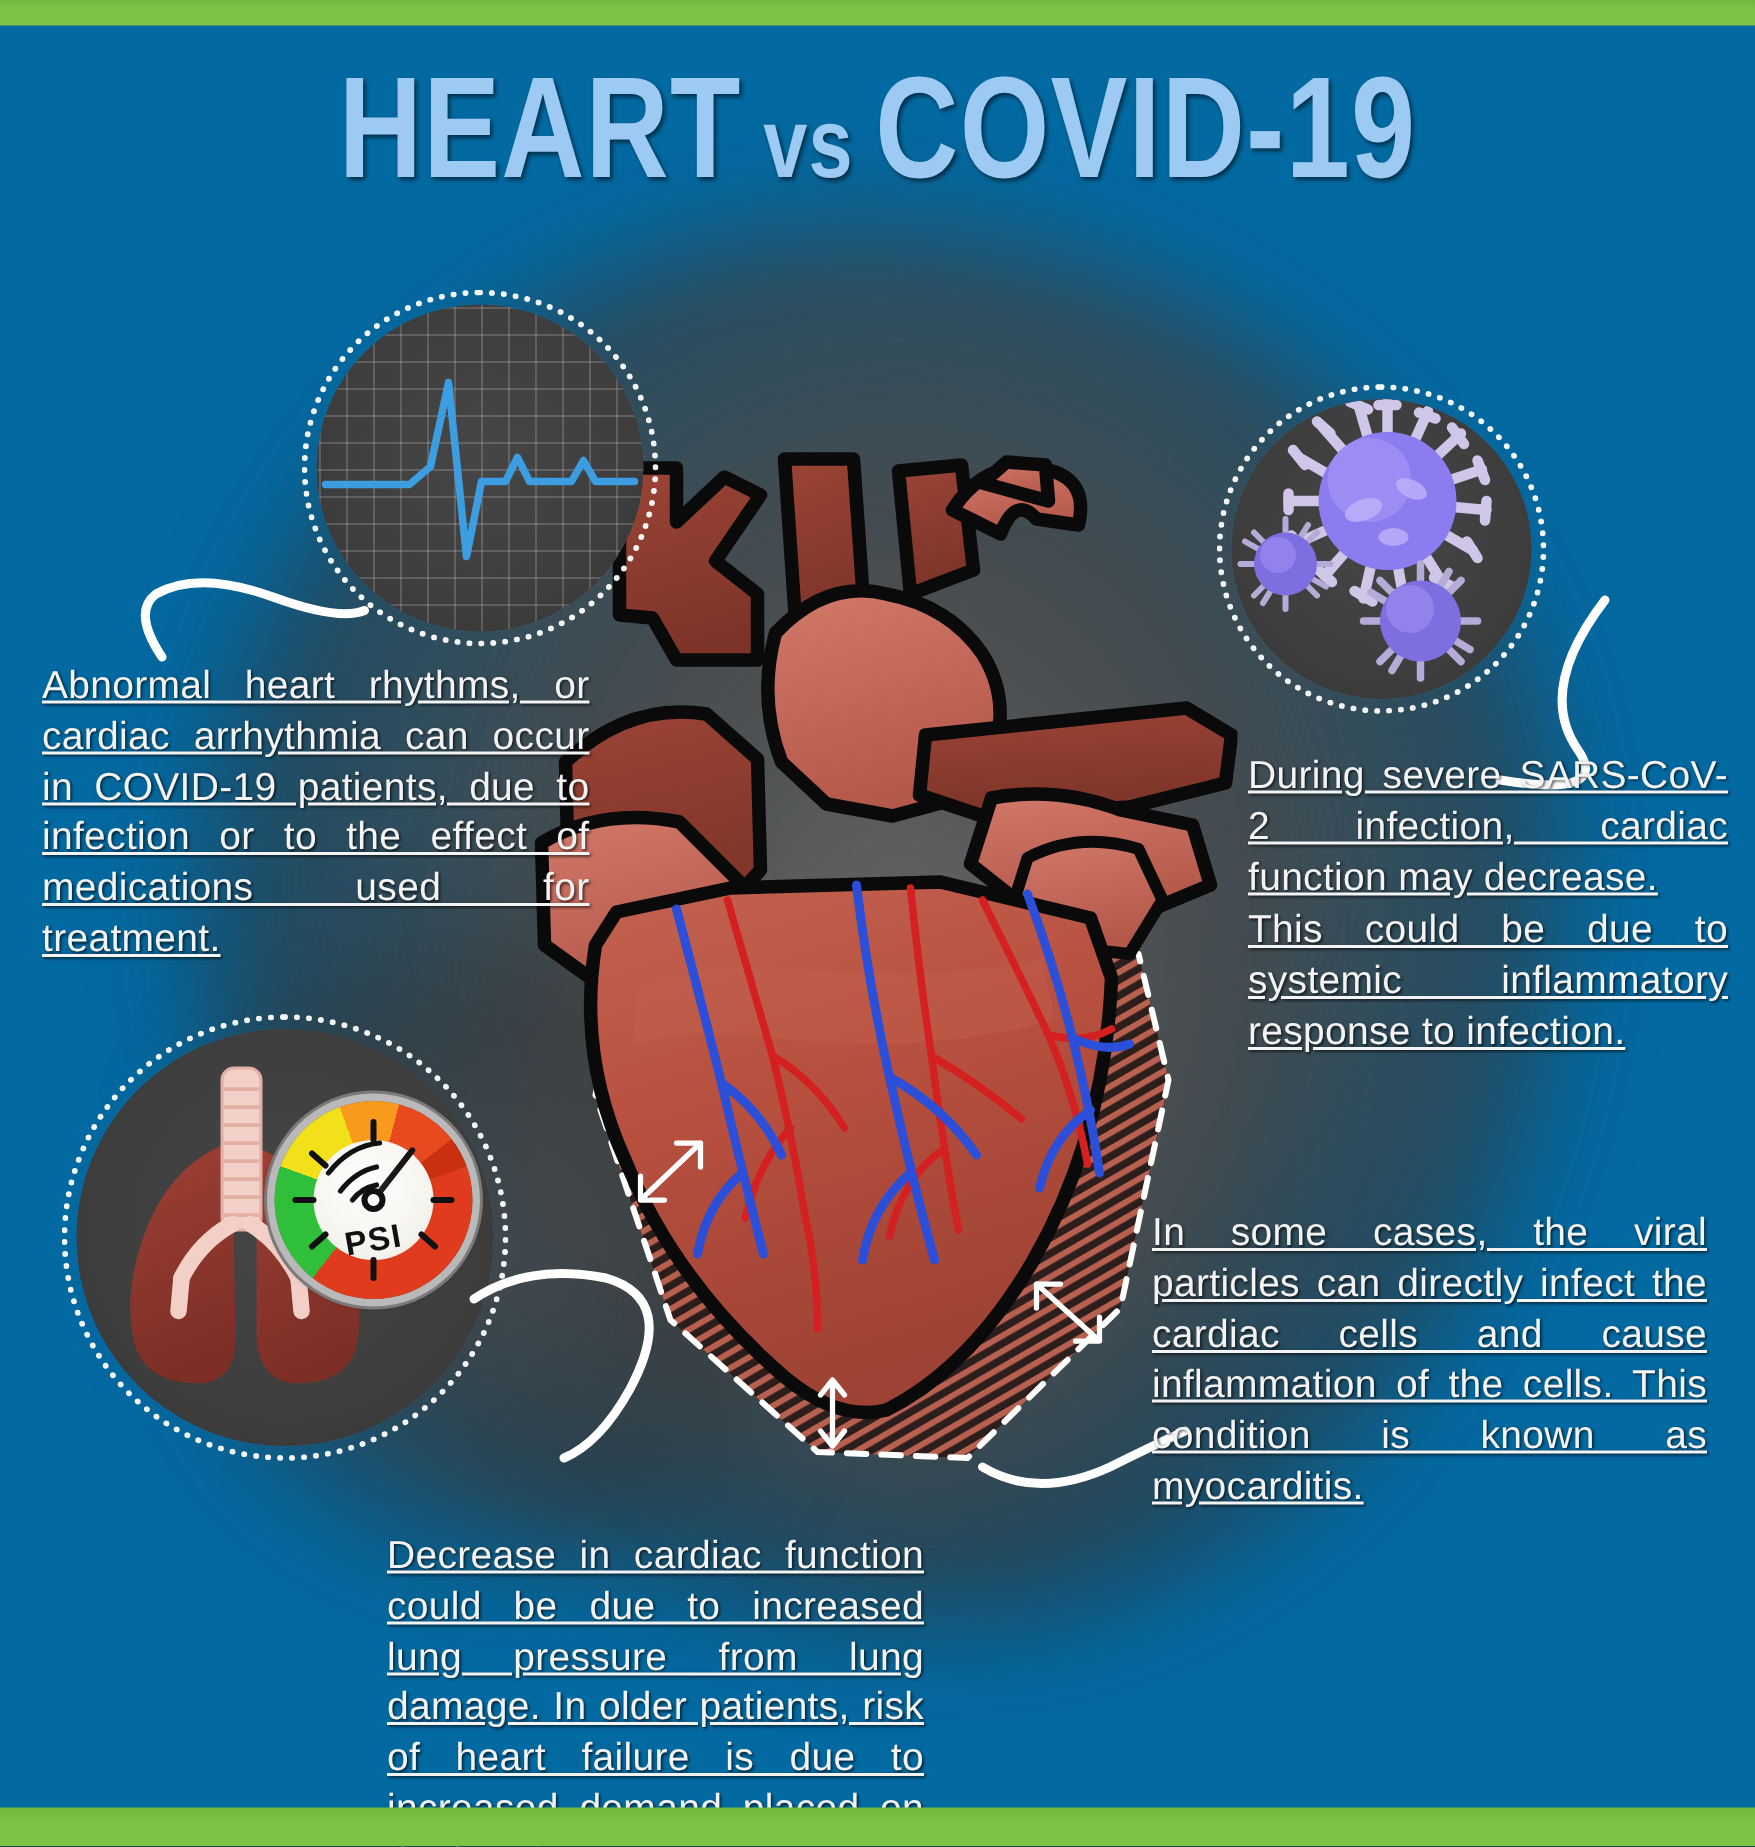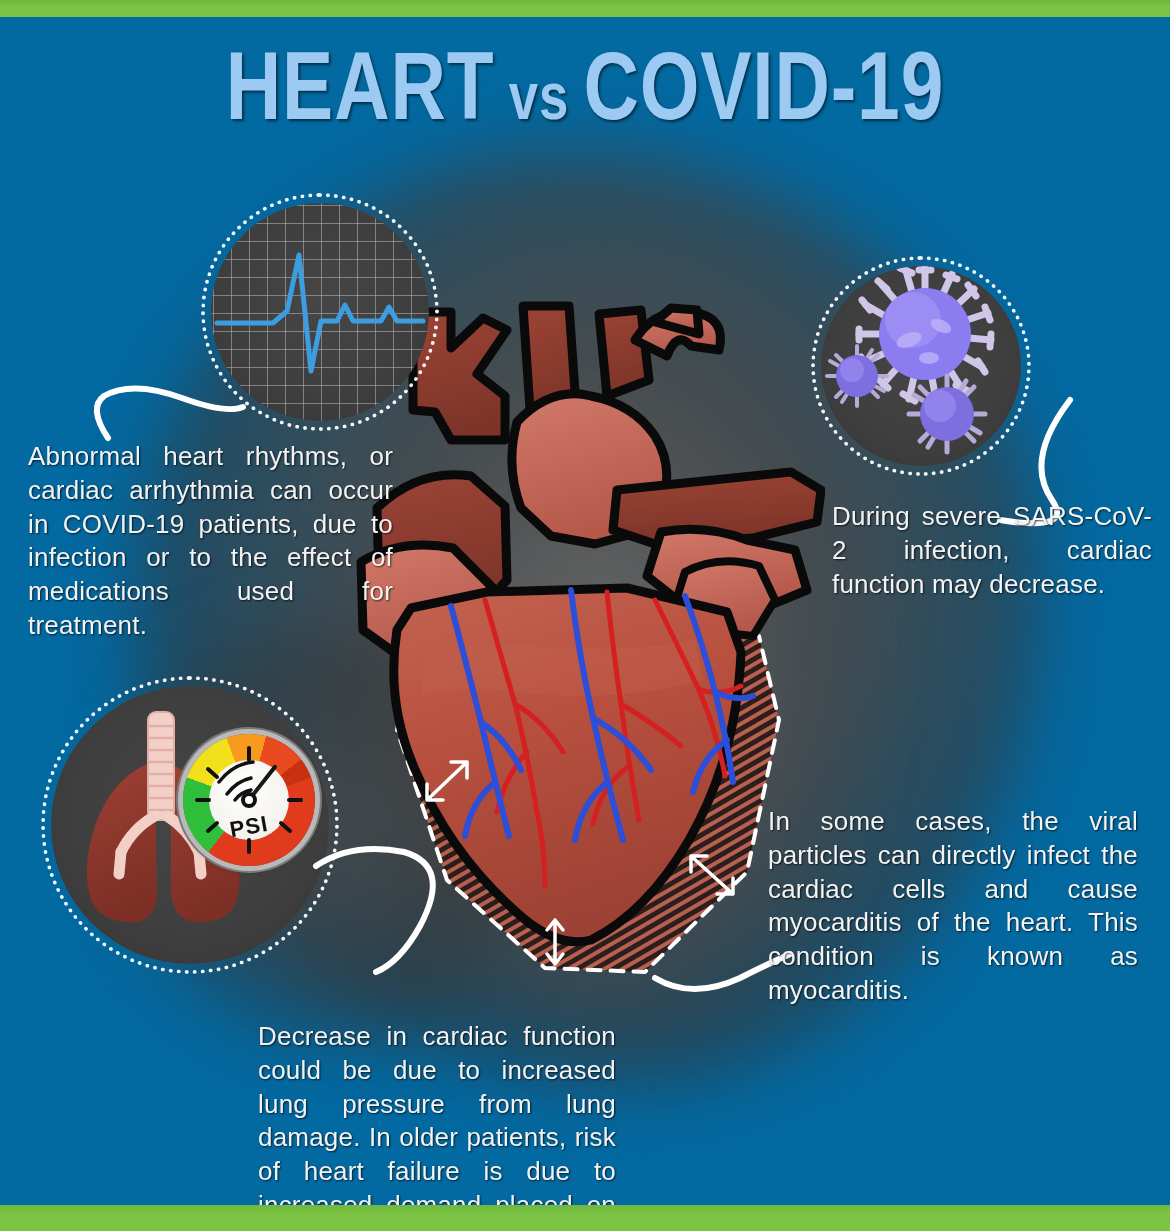--- a/index.html
+++ b/index.html
@@ -137,20 +137,21 @@
   
   .txt{
     position:absolute; z-index:18;
     color:#f3f3f3;
     font-family:"Liberation Sans", sans-serif;
     font-size:26px;
     line-height:1.30;
     text-align:justify;
     text-shadow:1px 1px 2px rgba(0,0,0,.7);
     letter-spacing:.2px;
+    text-decoration:underline;
   }
   .txt p{ margin:0; text-align:justify; text-align-last:left; }
   .txt p + p{ margin-top:2px; }
   #txt-arrhythmia{ left:28px;  top:440px; width:365px; }
   #txt-function{   left:820px; top:500px; width:320px;margin-left:12px; }
   #txt-myocarditis{left:768px; top:805px; width:370px; }
   #txt-lungpressure{left:258px;top:1020px; width:358px; }
 
   
   .connector{ position:absolute; left:0; top:0; width:1170px; height:1231px; z-index:16; pointer-events:none; }
@@ -415,24 +416,25 @@
       <path d="M655 978 Q692 1000 740 978 Q768 964 790 954"></path>
     </g>
   </svg>
 
   <div class="txt" id="txt-arrhythmia">
     <p>Abnormal heart rhythms, or cardiac arrhythmia can occur in COVID-19 patients, due to infection or to the effect of medications used for treatment.</p>
   </div>
 
   <div class="txt" id="txt-function">
     <p>During severe SARS-CoV-2 infection, cardiac function may decrease.</p>
+    <p>This could be due to systemic inflammatory response to infection.</p>
   </div>
 
   <div class="txt" id="txt-myocarditis">
-    <p>In some cases, the viral particles can directly infect the cardiac cells and cause myocarditis of the heart. This condition is known as myocarditis.</p>
+    <p>In some cases, the viral particles can directly infect the cardiac cells and cause inflammation of the cells. This condition is known as myocarditis.</p>
   </div>
 
   <div class="txt" id="txt-lungpressure">
     <p>Decrease in cardiac function could be due to increased lung pressure from lung damage. In older patients, risk of heart failure is due to increased demand placed on the heart.</p>
   </div>
 
   <div class="green-bar green-top"></div>
   <div class="green-bar green-bottom"></div>
 </div>
 

